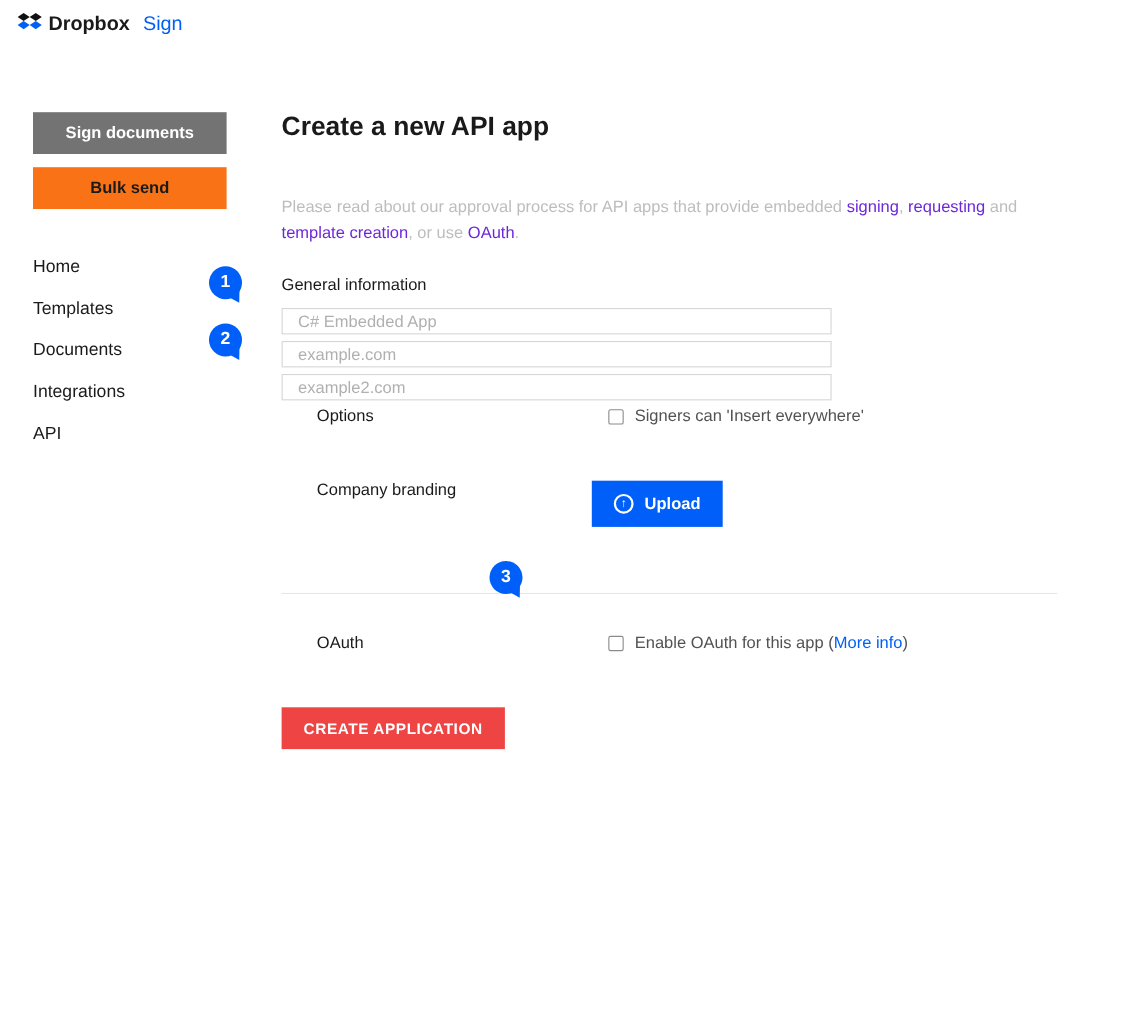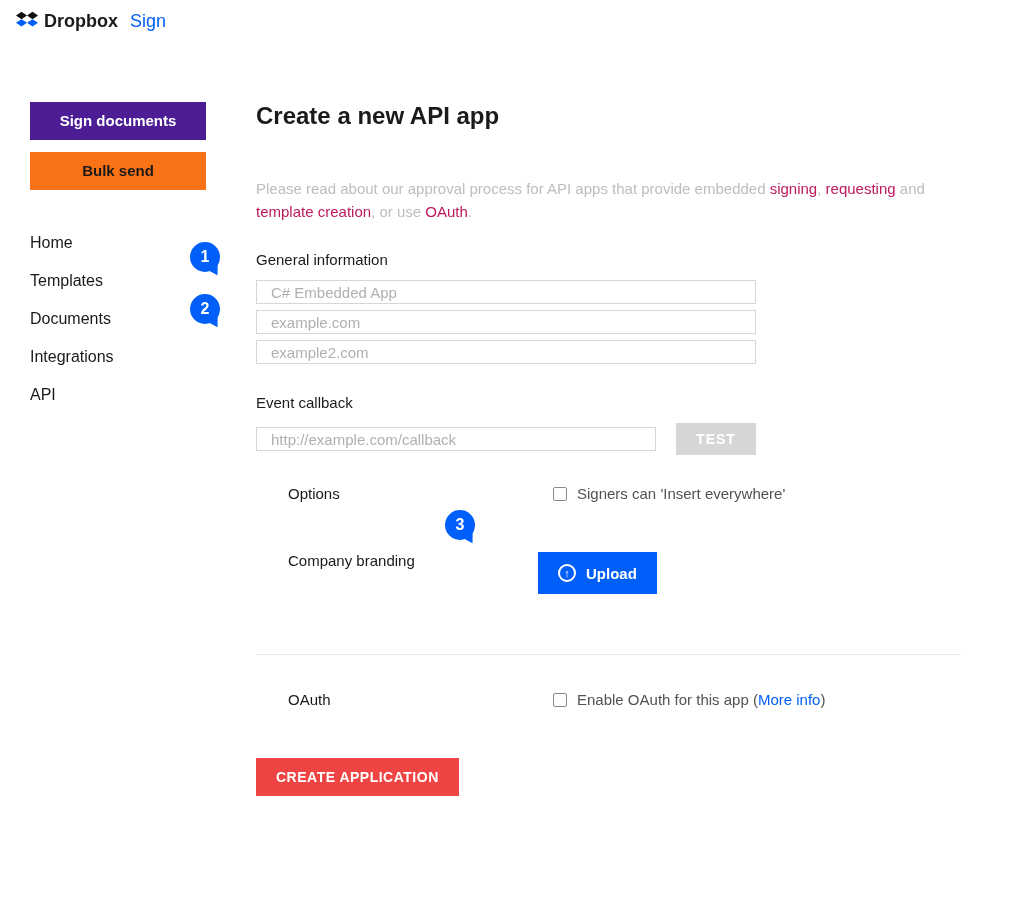--- a/index.html
+++ b/index.html
@@ -35,21 +35,21 @@
   display: block;
   width: 176px;
   height: 38px;
   line-height: 38px;
   text-align: center;
   font-weight: 700;
   font-size: 15px;
   border: none;
   cursor: pointer;
 }
-.btn-primary { background: #4c1d95; color: #fff; }
+.btn-primary { background: #737373; color: #fff; }
 .btn-secondary { background: #f97316; color: #1a1a1a; margin-top: 12px; }
 
 .nav { margin-top: 34px; }
 .nav-item {
   font-size: 16px;
   color: #1a1a1a;
   padding: 10px 0;
   cursor: pointer;
 }
 
@@ -63,21 +63,21 @@
   font-weight: 700;
   color: #1a1a1a;
   margin-bottom: 48px;
 }
 .intro {
   color: #bdbdbd;
   font-size: 15px;
   line-height: 1.5;
   margin-bottom: 28px;
 }
-.intro a { color: #be185d; text-decoration: none; cursor: pointer; }
+.intro a { color: #6d28d9; text-decoration: none; cursor: pointer; }
 
 .section-label {
   font-size: 15px;
   font-weight: 400;
   color: #1a1a1a;
   margin-bottom: 12px;
 }
 .input {
   width: 500px;
   height: 24px;
@@ -232,27 +232,20 @@
 
     <p class="intro">
       <span>Please read about our approval process for API apps that provide embedded </span><a>signing</a><span>, </span><a>requesting</a><span> and </span><a>template creation</a><span>, or use </span><a>OAuth</a><span>.</span>
     </p>
 
     <div class="section-label">General information</div>
     <input class="input" placeholder="C# Embedded App" style="">
     <input class="input" placeholder="example.com" style="">
     <input class="input" placeholder="example2.com" style="">
 
-    <div class="section">
-      <div class="section-label">Event callback</div>
-      <div class="callback-row">
-        <input class="input" placeholder="http://example.com/callback" style="">
-        <button class="test-btn">TEST</button>
-      </div>
-    </div>
 
     <div class="option-row">
       <div class="section-label">Options</div>
       <div class="checkbox-wrap">
         <span class="checkbox"></span>
         <span>Signers can 'Insert everywhere'</span>
       </div>
     </div>
 
     <div class="option-row">

